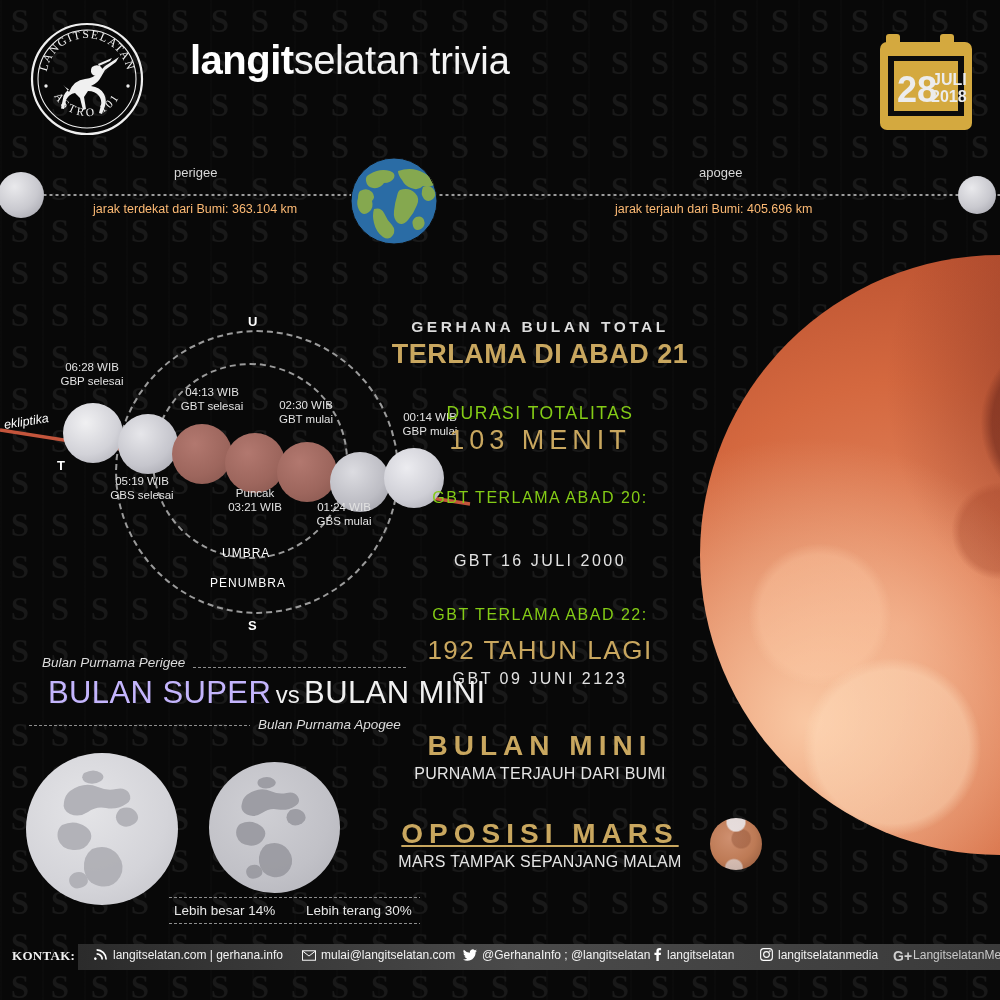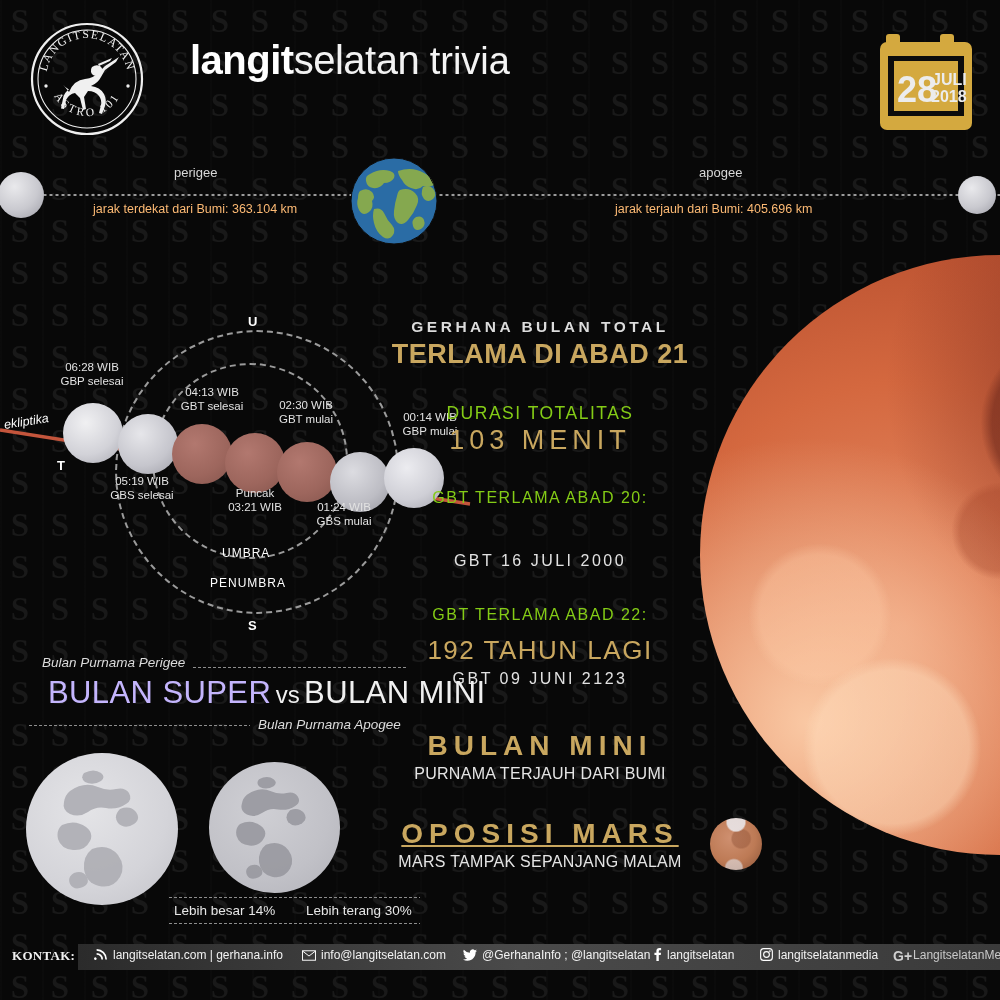--- a/index.html
+++ b/index.html
@@ -983,21 +983,21 @@
           </svg>
       </span><span>langitselatan.com | gerhana.info</span>
     </div>
 
     <div class="fitem" style="left:302px;">
       <span class="fico">
         <svg width="14" height="11" viewBox="0 0 16 12">
             <rect x="0.6" y="0.6" width="14.8" height="10.8" fill="none" stroke="#fff" stroke-width="1.1"></rect>
             <path d="M1 1.2 8 6.6 15 1.2" fill="none" stroke="#fff" stroke-width="1.1"></path>
           </svg>
-      </span><span>info@langitselatan.com</span>
+      </span><span>mulai@langitselatan.com</span>
     </div>
 
     <div class="fitem" style="left:463px;">
       <span class="fico">
         <svg width="14" height="12" viewBox="0 0 16 13">
             <path fill="#fff" d="M16 1.6a6.6 6.6 0 0 1-1.9.5A3.3 3.3 0 0 0 15.5.3a6.6 6.6 0 0 1-2.1.8
         A3.3 3.3 0 0 0 7.8 4a9.3 9.3 0 0 1-6.8-3.4 3.3 3.3 0 0 0 1 4.4A3.3 3.3 0 0 1 .5 4.6a3.3 3.3 0 0 0 2.6 3.2
         a3.3 3.3 0 0 1-1.5.1 3.3 3.3 0 0 0 3.1 2.3A6.6 6.6 0 0 1 0 11.6a9.3 9.3 0 0 0 5 1.5c6.1 0 9.4-5 9.4-9.4v-.4
         A6.7 6.7 0 0 0 16 1.6z"></path>
           </svg>

